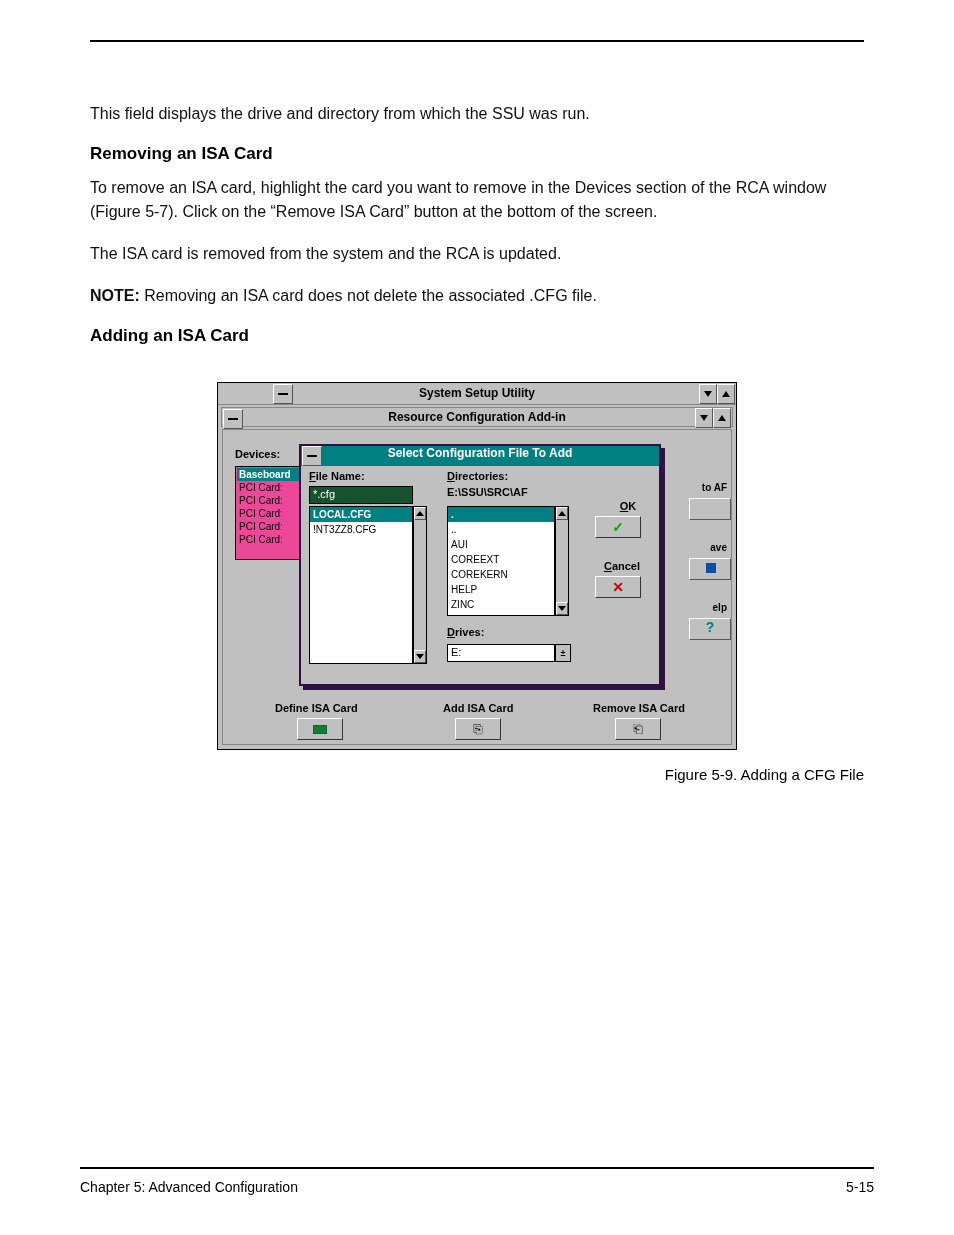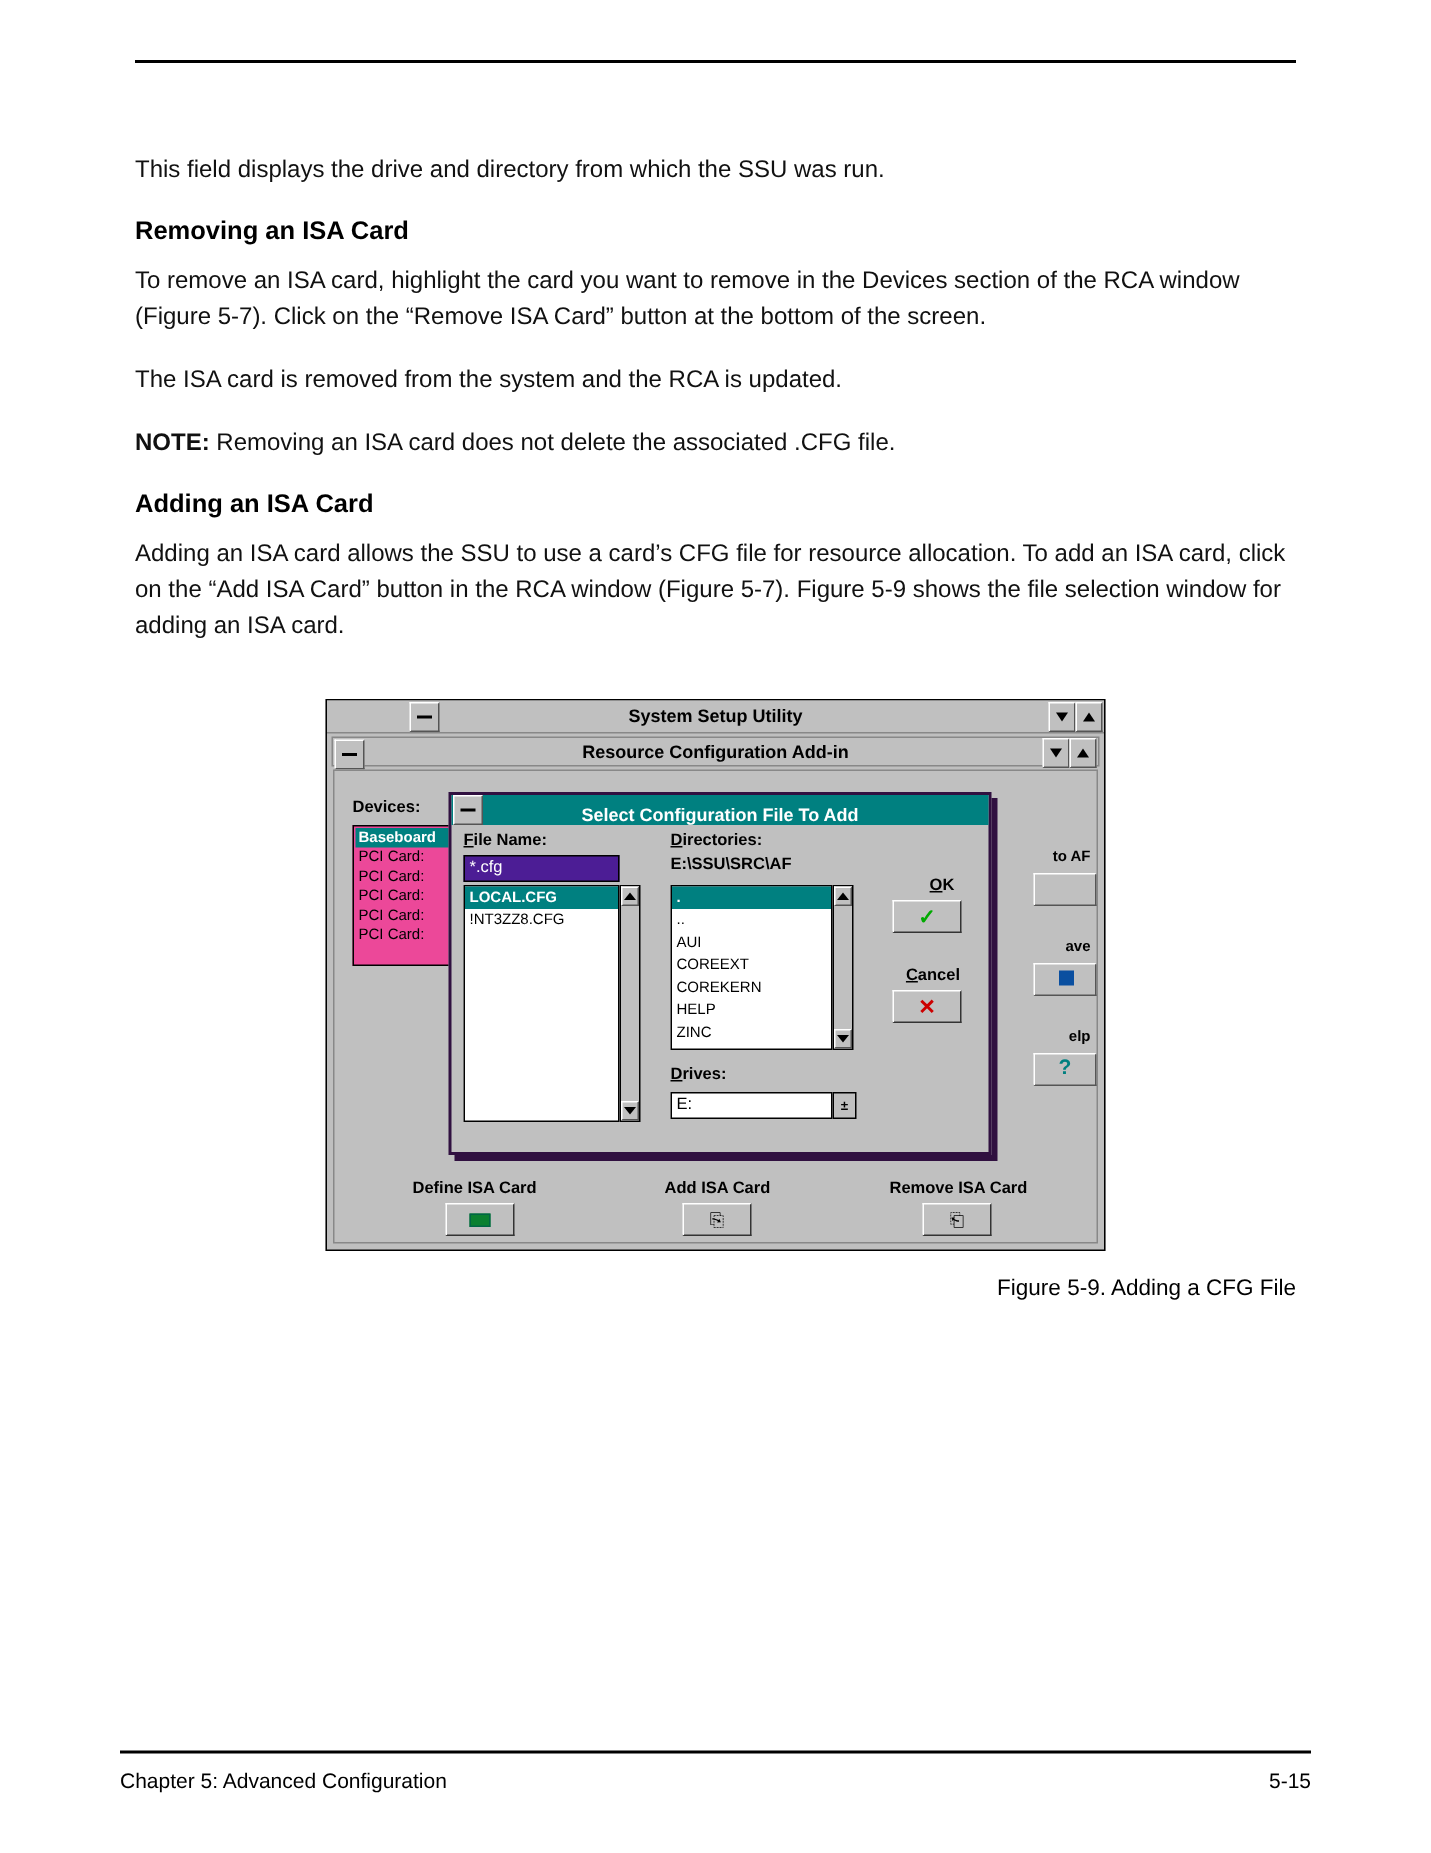--- a/index.html
+++ b/index.html
@@ -74,30 +74,30 @@
   .side-save { top:128px; }
   .side-save-lbl { top:112px; }
   .side-help { top:188px; }
   .side-help-lbl { top:172px; }
   .side-save .sq { width:10px;height:10px;background:#0a4fa0;display:inline-block;margin:4px auto 0 16px; }
   .side-help .q { color:#008080; font-weight:bold; font-size:14px; display:block; text-align:center; }
 
   
   .dlg-shadow { position:absolute; left:80px; top:18px; width:362px; height:242px; background:#301040; }
   .dlg { position:absolute; left:76px; top:14px; width:362px; height:242px; background:#c0c0c0; border:2px solid #301040; }
-  .dlg-title { height:20px; background:#008080; color:#fff; font-weight:bold; font-size:12px; display:flex; align-items:flex-end; justify-content:center; position:relative; }
+  .dlg-title { height:20px; background:#008080; color:#fff; font-weight:bold; font-size:12px; display:flex; align-items:flex-start; justify-content:center; position:relative; }
   .dlg-title .sysbox { left:1px; top:1px; }
   .dlg-body { position:absolute; left:8px; right:8px; top:24px; bottom:6px; }
   .lbl { font-size:11px; font-weight:bold; position:absolute; }
   .ul:first-letter { text-decoration: underline; }
   .tb {
     position:absolute; height:18px; background:#fff; border:1px solid #000;
     font-size:11px; padding:1px 3px;
   }
-  .tb.sel { background:#4c1d95; color:#fff; }
+  .tb.sel { background:#14532d; color:#fff; }
   .listbox {
     position:absolute; background:#fff; border:1px solid #000; font-size:10px;
   }
   .listbox .li { padding:1px 3px; line-height:13px; }
   .listbox .li.sel { background:#008080; color:#fff; font-weight:bold; }
   .scroll {
     position:absolute; width:14px; background:#c0c0c0; border:1px solid #000;
   }
   .scroll .sbtn { height:13px; background:#c0c0c0; border:1px solid #fff; border-right-color:#555; border-bottom-color:#555; display:flex;align-items:center;justify-content:center; }
   .scroll .track { flex:1; }
@@ -135,21 +135,20 @@
   <div class="intro-block">
     <p class="body-text">This field displays the drive and directory from which the SSU was run.</p>
     <div class="section-h3">Removing an ISA Card</div>
     <p class="body-text">To remove an ISA card, highlight the card you want to remove in the Devices section of the RCA window (Figure 5-7). Click on the “Remove ISA Card” button at the bottom of the screen.</p>
     <p class="body-text">The ISA card is removed from the system and the RCA is updated.</p>
     <p class="body-text">
       <b>NOTE:</b>
       <span>Removing an ISA card does not delete the associated .CFG file.</span>
     </p>
     <div class="section-h3">Adding an ISA Card</div>
-    <p class="body-text">Adding an ISA card allows the SSU to use a card’s CFG file for resource allocation. To add an ISA card, click on the “Add ISA Card” button in the RCA window (Figure 5-7). Figure 5-9 shows the file selection window for adding an ISA card.</p>
   </div>
 
   <div class="shot">
 
     <div class="outer-titlebar">
       <div class="sysbox left">
           <div class="bar"></div>
         </div>
       <div class="outer-title">System Setup Utility</div>
       <div class="winbtn" style="right:19px">

